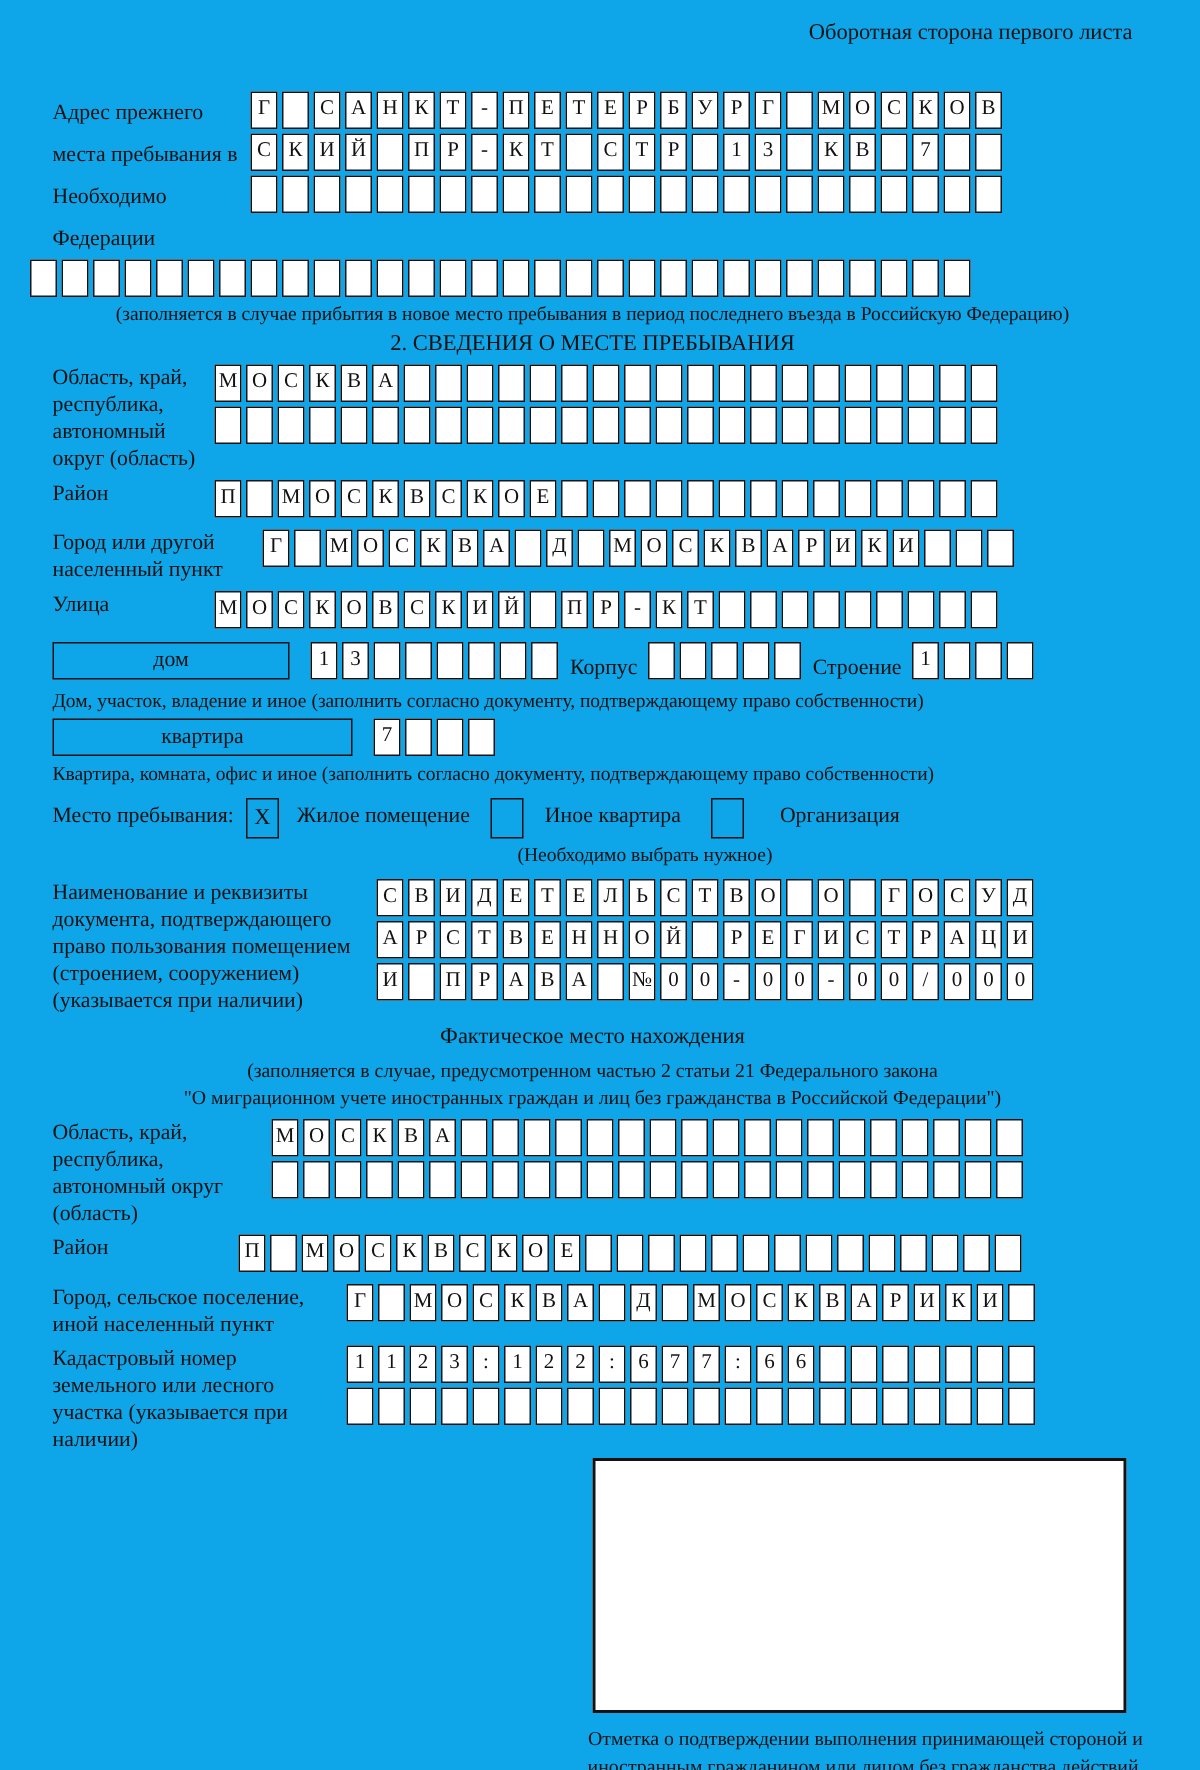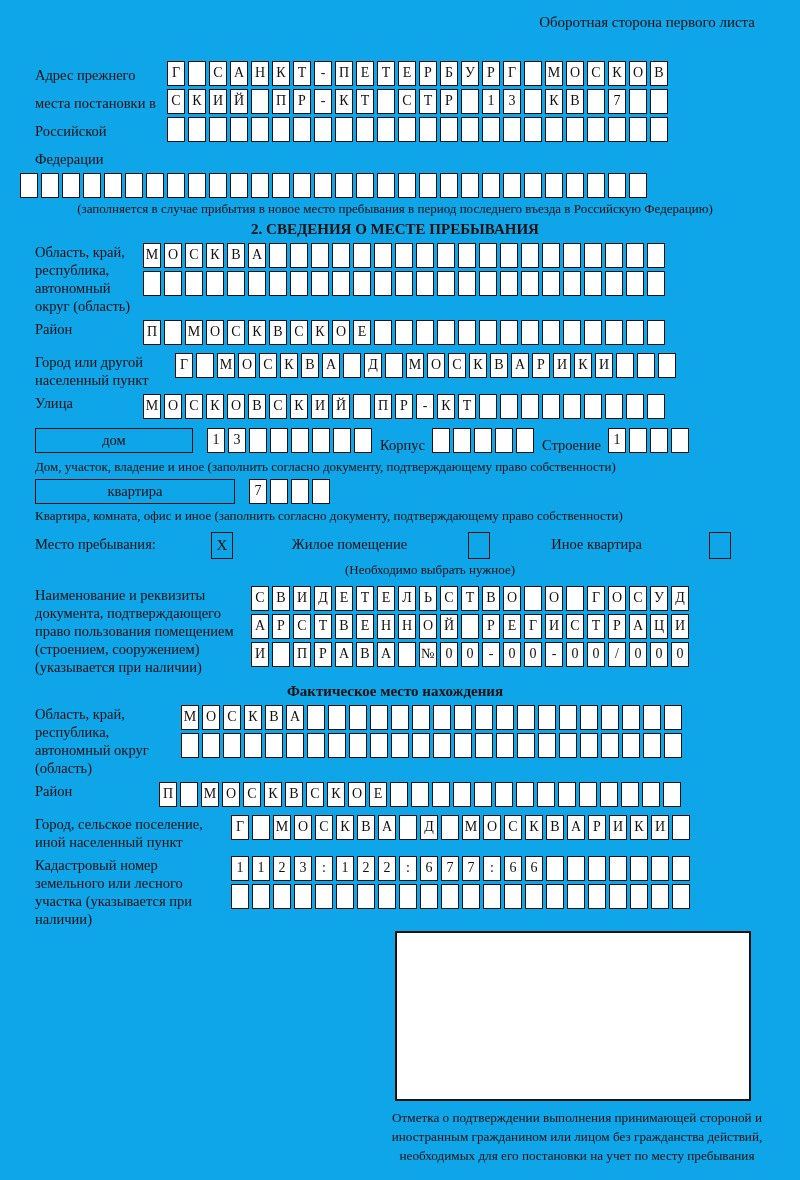--- a/index.html
+++ b/index.html
@@ -19,21 +19,21 @@
 
   .boxrow { white-space:nowrap; height:25px; margin-bottom:3px; }
   .cell {
     display:inline-block; width:18px; height:25px;
     border:1.5px solid #121212; margin-right:3px;
     text-align:center; font-size:14px; line-height:22px;
     vertical-align:top; background:#fff;
   }
   .caption { font-size:13px; line-height:17px; }
   .center { text-align:center; }
-  .sec-title { font-weight:bold; font-size:15px; text-align:center; }
+  .sec-title { font-weight:normal; font-size:15px; text-align:center; }
 
   .fieldbox {
     display:inline-block; border:1.5px solid #121212;
     height:25px; line-height:22px; text-align:center;
     font-size:14.5px; vertical-align:top; flex-shrink:0;
   }
   .inline-lbl { font-size:14.5px; line-height:25px; white-space:nowrap; }
   .cb {
     display:inline-block; width:22px; height:27px;
     border:1.5px solid #121212; text-align:center;
@@ -54,21 +54,21 @@
   .lbl-doc { width:212px; margin-right:4px; }
   .lbl-foblast { width:142px; margin-right:4px; }
   .lbl-frayon { width:124px; }
   .lbl-fgorod { width:192px; margin-right:4px; }
 
   .domrow { margin-top:6px; }
   .gap14 { display:inline-block; width:14px; }
   .txtgap { margin:5px 7px 0 5px; }
 
   .kvrow { margin-top:4px; }
-  .mestorow { margin-top:8px;gap:47px; }
+  .mestorow { margin-top:8px; }
   .mesto-note { margin-left:180px; width:300px; text-align:right; font-size:13px; margin-top:3px; }
 
   .docblk { margin-top:8px; }
   .fakt-title { margin-top:7px; }
   .fakt-notes { margin-top:5px; font-size:13.2px; line-height:18px; }
 
   .stamp {
     margin-left:360px; margin-top:3px;
     width:356px; height:170px;
     border:2px solid #121212; background:#fff;
@@ -79,21 +79,21 @@
   }
 </style>
 </head>
 <body>
 
 <div class="page">
 
   <div class="hdr-note">Оборотная сторона первого листа</div>
 
   <div class="s1 flexrow">
-    <div class="lbl">Адрес прежнего места постановки в Российской Федерации</div>
+    <div class="lbl">Адрес прежнего места пребывания в Необходимо Федерации</div>
     <div>
       <div class="boxrow"><span class="cell">Г</span><span class="cell"></span><span class="cell">С</span><span class="cell">А</span><span class="cell">Н</span><span class="cell">К</span><span class="cell">Т</span><span class="cell">-</span><span class="cell">П</span><span class="cell">Е</span><span class="cell">Т</span><span class="cell">Е</span><span class="cell">Р</span><span class="cell">Б</span><span class="cell">У</span><span class="cell">Р</span><span class="cell">Г</span><span class="cell"></span><span class="cell">М</span><span class="cell">О</span><span class="cell">С</span><span class="cell">К</span><span class="cell">О</span><span class="cell">В</span></div>
       <div class="boxrow"><span class="cell">С</span><span class="cell">К</span><span class="cell">И</span><span class="cell">Й</span><span class="cell"></span><span class="cell">П</span><span class="cell">Р</span><span class="cell">-</span><span class="cell">К</span><span class="cell">Т</span><span class="cell"></span><span class="cell">С</span><span class="cell">Т</span><span class="cell">Р</span><span class="cell"></span><span class="cell">1</span><span class="cell">3</span><span class="cell"></span><span class="cell">К</span><span class="cell">В</span><span class="cell"></span><span class="cell">7</span><span class="cell"></span><span class="cell"></span></div>
       <div class="boxrow"><span class="cell"></span><span class="cell"></span><span class="cell"></span><span class="cell"></span><span class="cell"></span><span class="cell"></span><span class="cell"></span><span class="cell"></span><span class="cell"></span><span class="cell"></span><span class="cell"></span><span class="cell"></span><span class="cell"></span><span class="cell"></span><span class="cell"></span><span class="cell"></span><span class="cell"></span><span class="cell"></span><span class="cell"></span><span class="cell"></span><span class="cell"></span><span class="cell"></span><span class="cell"></span><span class="cell"></span></div>
     </div>
   </div>
   <div class="boxrow fullrow"><span class="cell"></span><span class="cell"></span><span class="cell"></span><span class="cell"></span><span class="cell"></span><span class="cell"></span><span class="cell"></span><span class="cell"></span><span class="cell"></span><span class="cell"></span><span class="cell"></span><span class="cell"></span><span class="cell"></span><span class="cell"></span><span class="cell"></span><span class="cell"></span><span class="cell"></span><span class="cell"></span><span class="cell"></span><span class="cell"></span><span class="cell"></span><span class="cell"></span><span class="cell"></span><span class="cell"></span><span class="cell"></span><span class="cell"></span><span class="cell"></span><span class="cell"></span><span class="cell"></span><span class="cell"></span></div>
   <div class="note-full center">(заполняется в случае прибытия в новое место пребывания в период последнего въезда в Российскую Федерацию)</div>
 
   <div class="sec-title s2-title">2. СВЕДЕНИЯ О МЕСТЕ ПРЕБЫВАНИЯ</div>
@@ -153,20 +153,24 @@
   <div class="docblk flexrow">
     <div class="lbl lbl-doc">Наименование и реквизиты документа, подтверждающего право пользования помещением (строением, сооружением) (указывается при наличии)</div>
     <div>
       <div class="boxrow"><span class="cell">С</span><span class="cell">В</span><span class="cell">И</span><span class="cell">Д</span><span class="cell">Е</span><span class="cell">Т</span><span class="cell">Е</span><span class="cell">Л</span><span class="cell">Ь</span><span class="cell">С</span><span class="cell">Т</span><span class="cell">В</span><span class="cell">О</span><span class="cell"></span><span class="cell">О</span><span class="cell"></span><span class="cell">Г</span><span class="cell">О</span><span class="cell">С</span><span class="cell">У</span><span class="cell">Д</span></div>
       <div class="boxrow"><span class="cell">А</span><span class="cell">Р</span><span class="cell">С</span><span class="cell">Т</span><span class="cell">В</span><span class="cell">Е</span><span class="cell">Н</span><span class="cell">Н</span><span class="cell">О</span><span class="cell">Й</span><span class="cell"></span><span class="cell">Р</span><span class="cell">Е</span><span class="cell">Г</span><span class="cell">И</span><span class="cell">С</span><span class="cell">Т</span><span class="cell">Р</span><span class="cell">А</span><span class="cell">Ц</span><span class="cell">И</span></div>
       <div class="boxrow"><span class="cell">И</span><span class="cell"></span><span class="cell">П</span><span class="cell">Р</span><span class="cell">А</span><span class="cell">В</span><span class="cell">А</span><span class="cell"></span><span class="cell">№</span><span class="cell">0</span><span class="cell">0</span><span class="cell">-</span><span class="cell">0</span><span class="cell">0</span><span class="cell">-</span><span class="cell">0</span><span class="cell">0</span><span class="cell">/</span><span class="cell">0</span><span class="cell">0</span><span class="cell">0</span></div>
     </div>
   </div>
 
   <div class="sec-title fakt-title">Фактическое место нахождения</div>
+  <div class="fakt-notes center">
+    <div>(заполняется в случае, предусмотренном частью 2 статьи 21 Федерального закона</div>
+    <div>"О миграционном учете иностранных граждан и лиц без гражданства в Российской Федерации")</div>
+  </div>
 
   <div class="blk flexrow">
     <div class="lbl lbl-foblast">Область, край, республика, автономный округ (область)</div>
     <div>
       <div class="boxrow"><span class="cell">М</span><span class="cell">О</span><span class="cell">С</span><span class="cell">К</span><span class="cell">В</span><span class="cell">А</span><span class="cell"></span><span class="cell"></span><span class="cell"></span><span class="cell"></span><span class="cell"></span><span class="cell"></span><span class="cell"></span><span class="cell"></span><span class="cell"></span><span class="cell"></span><span class="cell"></span><span class="cell"></span><span class="cell"></span><span class="cell"></span><span class="cell"></span><span class="cell"></span><span class="cell"></span><span class="cell"></span></div>
       <div class="boxrow"><span class="cell"></span><span class="cell"></span><span class="cell"></span><span class="cell"></span><span class="cell"></span><span class="cell"></span><span class="cell"></span><span class="cell"></span><span class="cell"></span><span class="cell"></span><span class="cell"></span><span class="cell"></span><span class="cell"></span><span class="cell"></span><span class="cell"></span><span class="cell"></span><span class="cell"></span><span class="cell"></span><span class="cell"></span><span class="cell"></span><span class="cell"></span><span class="cell"></span><span class="cell"></span><span class="cell"></span></div>
     </div>
   </div>
 
   <div class="blk flexrow">

